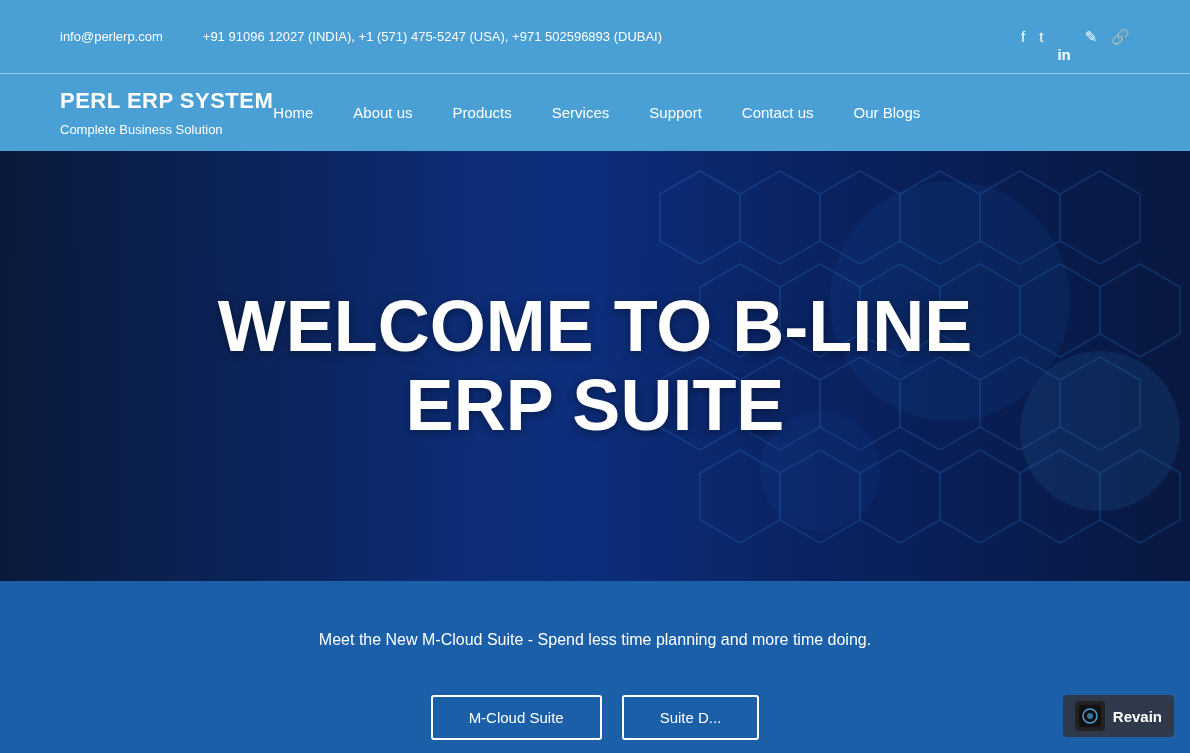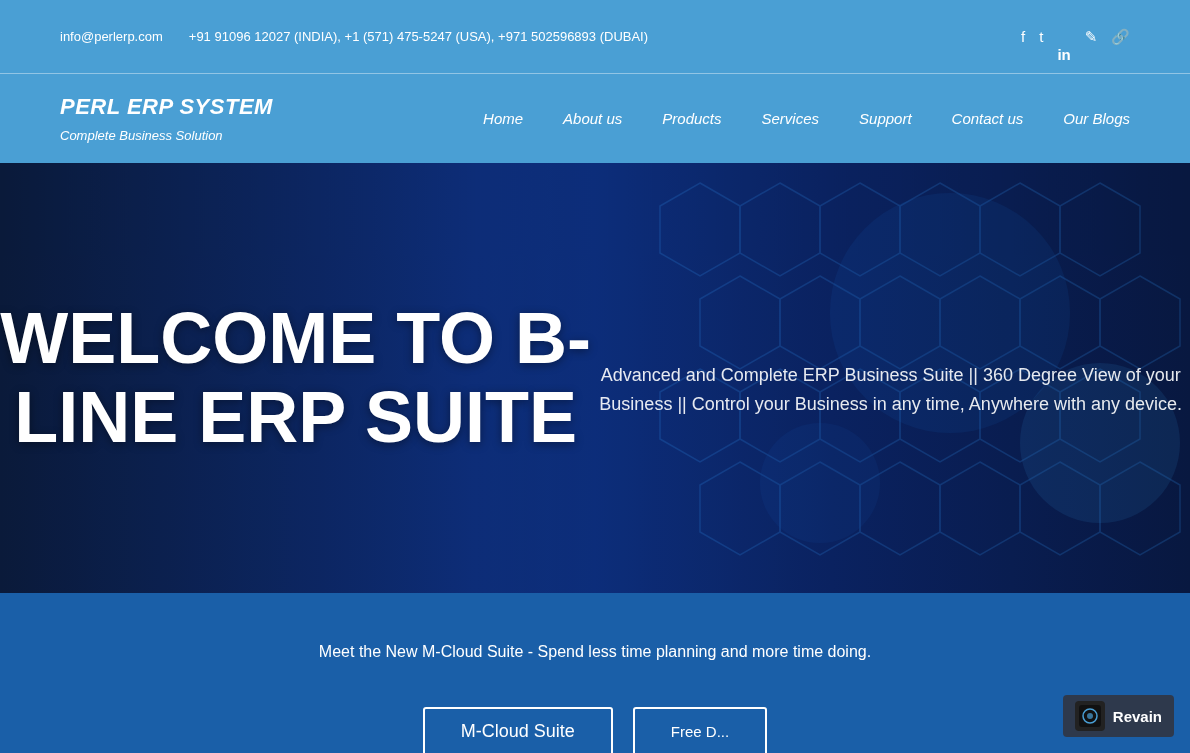--- a/index.html
+++ b/index.html
@@ -10,44 +10,43 @@
       background-color: #4a9fd4;
       color: white;
       padding: 10px 60px;
       display: flex;
       align-items: center;
       justify-content: space-between;
       font-size: 13px;
     }
     .top-bar-left {
       display: flex;
-      gap: 26px;
+      gap: 40px;
       align-items: center;
     }
     .top-bar-right {
       display: flex;
       gap: 14px;
       align-items: center;
     }
     .social-icon {
       color: white;
       font-size: 15px;
       cursor: pointer;
       text-decoration: none;
     }
 
     
     .header {
       background-color: #4a9fd4;
-      padding: 20px 60px;
-      display: flex;
-      align-items: center;
-      justify-content: space-between;
+      padding: 14px 60px;
+      display: flex;
+      align-items: center;
+      justify-content: flex-start;
       border-top: 1px solid rgba(255,255,255,0.4);
-      font-style: italic;
     }
     .logo-section {}
     .logo-title {
       color: white;
       font-size: 22px;
       font-weight: bold;
       letter-spacing: 0.5px;
     }
     .logo-subtitle {
       color: white;
@@ -128,21 +127,21 @@
       display: flex;
       gap: 20px;
       justify-content: center;
       margin-top: 10px;
     }
     .btn-primary {
       background: transparent;
       border: 2px solid white;
       color: white;
       padding: 12px 36px;
-      font-size: 18px;
+      font-size: 15px;
       cursor: pointer;
       border-radius: 3px;
     }
     .btn-secondary {
       background: transparent;
       border: 2px solid white;
       color: white;
       padding: 12px 36px;
       font-size: 15px;
       cursor: pointer;
@@ -267,28 +266,27 @@
         <polygon points="1060,299 1100,322 1100,369 1060,392 1020,369 1020,322"></polygon>
         <polygon points="1140,299 1180,322 1180,369 1140,392 1100,369 1100,322"></polygon>
       </g>
 
       <ellipse cx="950" cy="150" rx="120" ry="120" fill="#1a8fff" opacity="0.15"></ellipse>
       <ellipse cx="1100" cy="280" rx="80" ry="80" fill="#3ab0ff" opacity="0.2"></ellipse>
       <ellipse cx="820" cy="320" rx="60" ry="60" fill="#1a6fd4" opacity="0.15"></ellipse>
     </svg>
 
     <h1 class="hero-title">WELCOME TO B-LINE ERP SUITE</h1>
-    <p class="hero-subtitle">Advanced and Complete ERP Business Suite || 360 Degree View of your Business || Control your Business in any time, Anywhere with any device.</p>
   </div>
 
   <div class="lower-section">
     <p class="lower-text">Meet the New M-Cloud Suite - Spend less time planning and more time doing.</p>
     <div class="lower-buttons">
       <button class="btn-primary">M-Cloud Suite</button>
-      <button class="btn-secondary">Free D...</button>
+      <button class="btn-secondary">Suite D...</button>
     </div>
   </div>
 
   <div class="revain-badge" style="position:fixed; bottom:16px; right:16px; display:flex; align-items:center; gap:8px; background:rgba(50,50,60,0.85); padding:6px 12px; border-radius:4px; z-index:100;">
     <div class="revain-icon" style="width:30px;height:30px;background:#222;border-radius:4px;display:flex;align-items:center;justify-content:center;color:white;font-size:14px;font-weight:bold;">
       <svg width="22" height="22" viewBox="0 0 22 22" fill="none" xmlns="http://www.w3.org/2000/svg">
         <rect width="22" height="22" rx="3" fill="#111"></rect>
         <circle cx="11" cy="11" r="7" stroke="#4a9fd4" stroke-width="1.5" fill="none"></circle>
         <circle cx="11" cy="11" r="3" fill="#4a9fd4" opacity="0.7"></circle>
       </svg>

